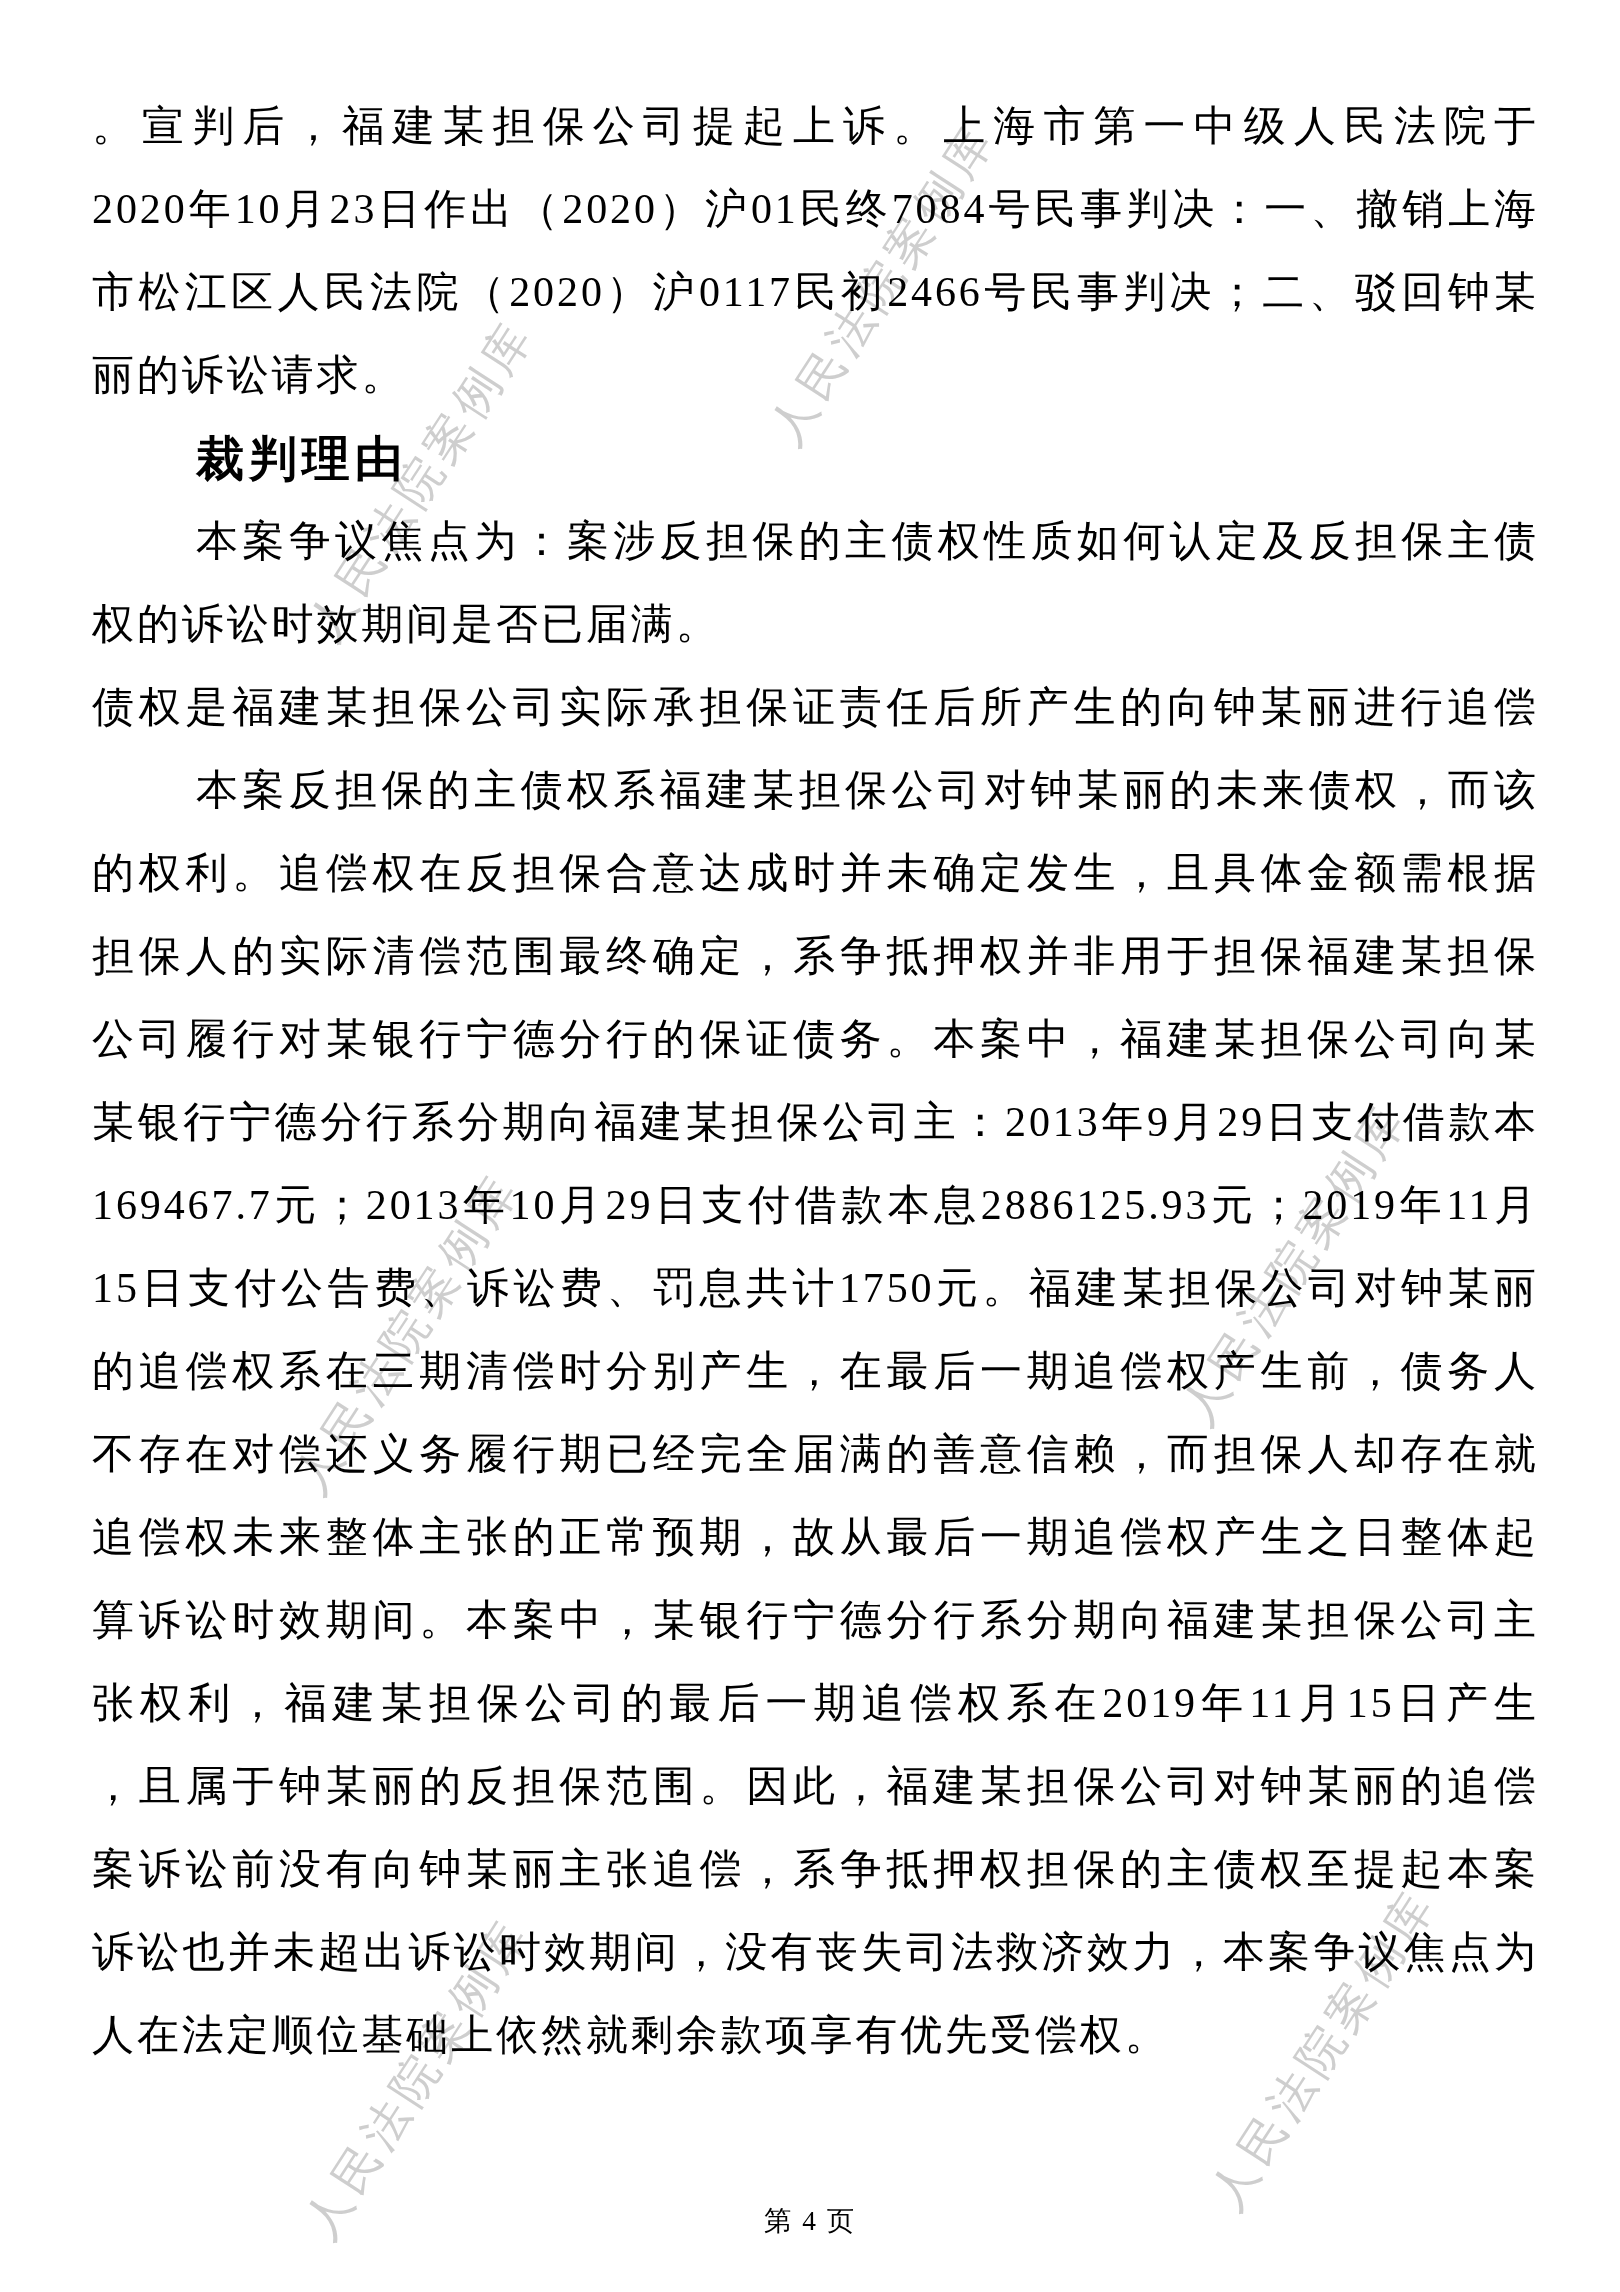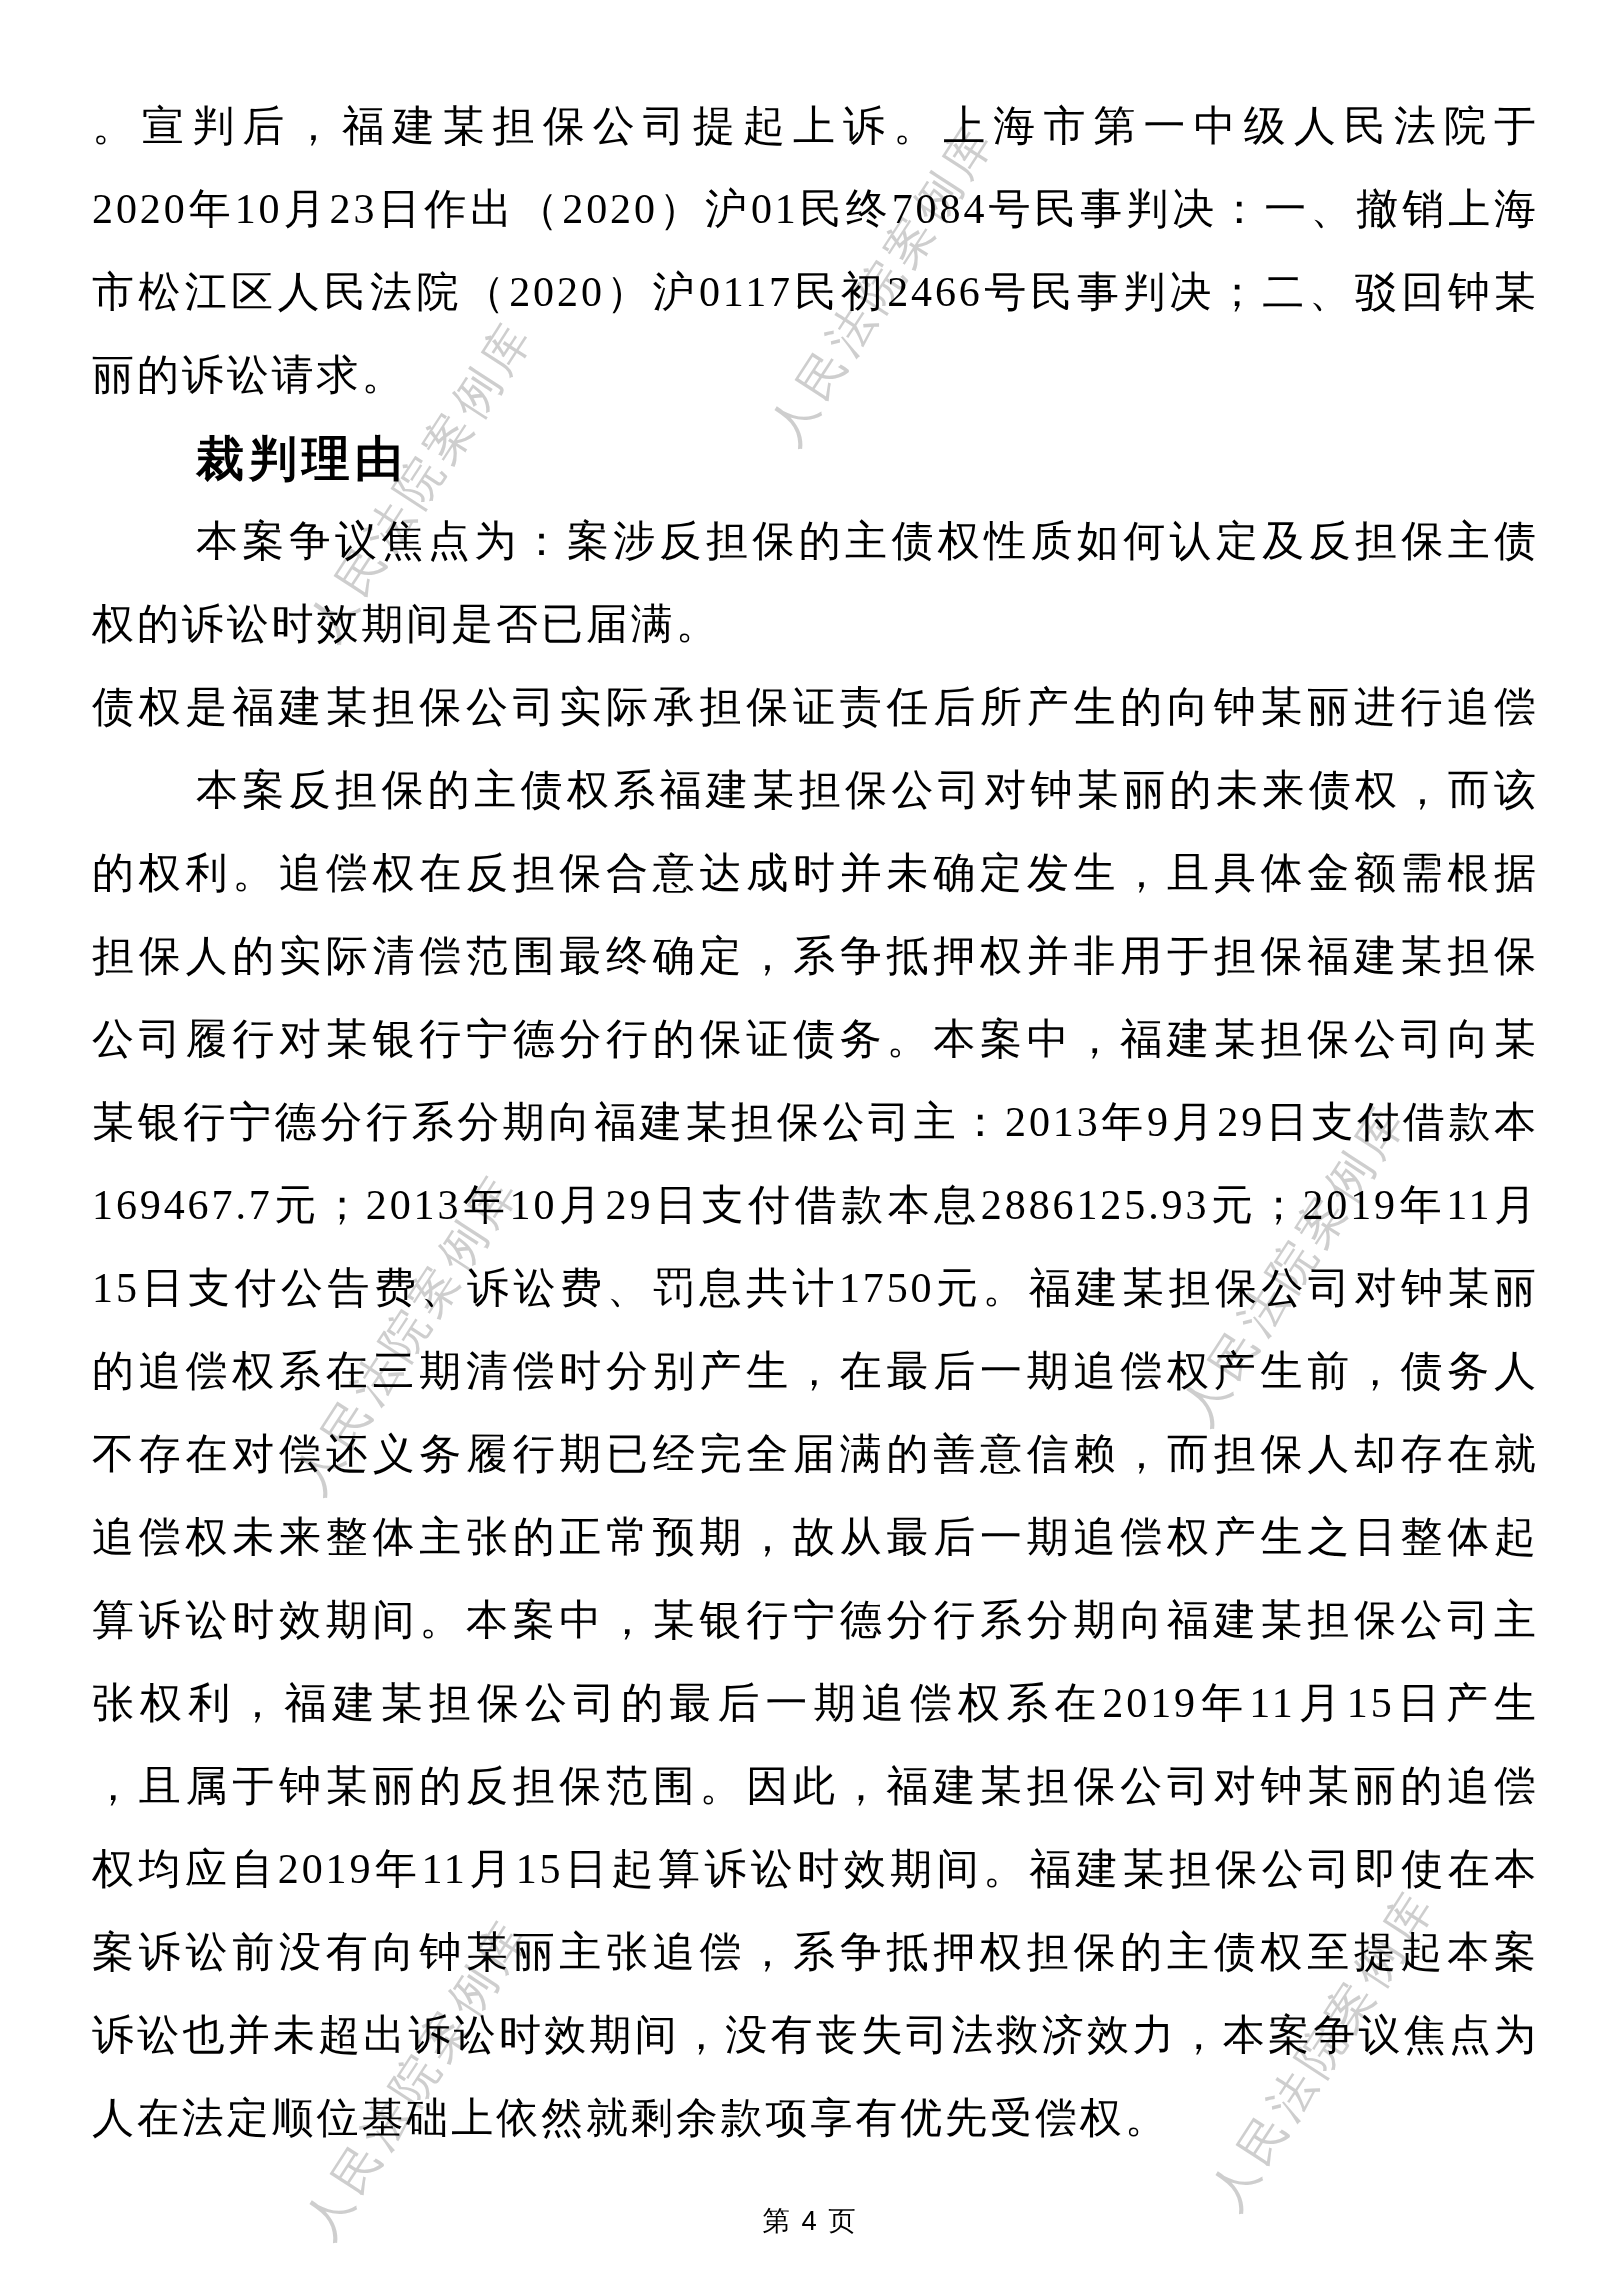--- a/index.html
+++ b/index.html
@@ -83,21 +83,21 @@
     position: absolute;
     left: 0;
     width: 100%;
     top: 2203px;
     text-align: center;
     z-index: 2;
   }
   .page-number {
     font-size: 27.4px;
     letter-spacing: 2px;
-    font-family: Liberation Sans, sans-serif;
+    font-family: Liberation Serif, serif;
   }
 </style>
 </head>
 <body>
 
 <div class="page">
 
   <div class="watermark-layer">
       <div class="watermark" style="left: 882px; top: 284px; color: rgb(198, 198, 198);">人民法院案例库</div>
       <div class="watermark" style="left: 421px; top: 480px; color: rgb(198, 198, 198);">人民法院案例库</div>
@@ -122,21 +122,20 @@
       <div class="doc-line justify">公司履行对某银行宁德分行的保证债务。本案中，福建某担保公司向某</div>
       <div class="doc-line justify">某银行宁德分行系分期向福建某担保公司主：2013年9月29日支付借款本息</div>
       <div class="doc-line justify">169467.7元；2013年10月29日支付借款本息2886125.93元；2019年11月</div>
       <div class="doc-line justify">15日支付公告费、诉讼费、罚息共计1750元。福建某担保公司对钟某丽</div>
       <div class="doc-line justify">的追偿权系在三期清偿时分别产生，在最后一期追偿权产生前，债务人</div>
       <div class="doc-line justify">不存在对偿还义务履行期已经完全届满的善意信赖，而担保人却存在就</div>
       <div class="doc-line justify">追偿权未来整体主张的正常预期，故从最后一期追偿权产生之日整体起</div>
       <div class="doc-line justify">算诉讼时效期间。本案中，某银行宁德分行系分期向福建某担保公司主</div>
       <div class="doc-line justify">张权利，福建某担保公司的最后一期追偿权系在2019年11月15日产生</div>
       <div class="doc-line justify">，且属于钟某丽的反担保范围。因此，福建某担保公司对钟某丽的追偿</div>
-      <div class="doc-line justify">权均应自2019年11月15日起算诉讼时效期间。福建某担保公司即使在本</div>
       <div class="doc-line justify">案诉讼前没有向钟某丽主张追偿，系争抵押权担保的主债权至提起本案</div>
       <div class="doc-line justify">诉讼也并未超出诉讼时效期间，没有丧失司法救济效力，本案争议焦点为</div>
       <div class="doc-line left">人在法定顺位基础上依然就剩余款项享有优先受偿权。</div>
     </div>
 
   <div class="footer">
     <span class="page-number">第 4 页</span>
   </div>
 
 </div>

